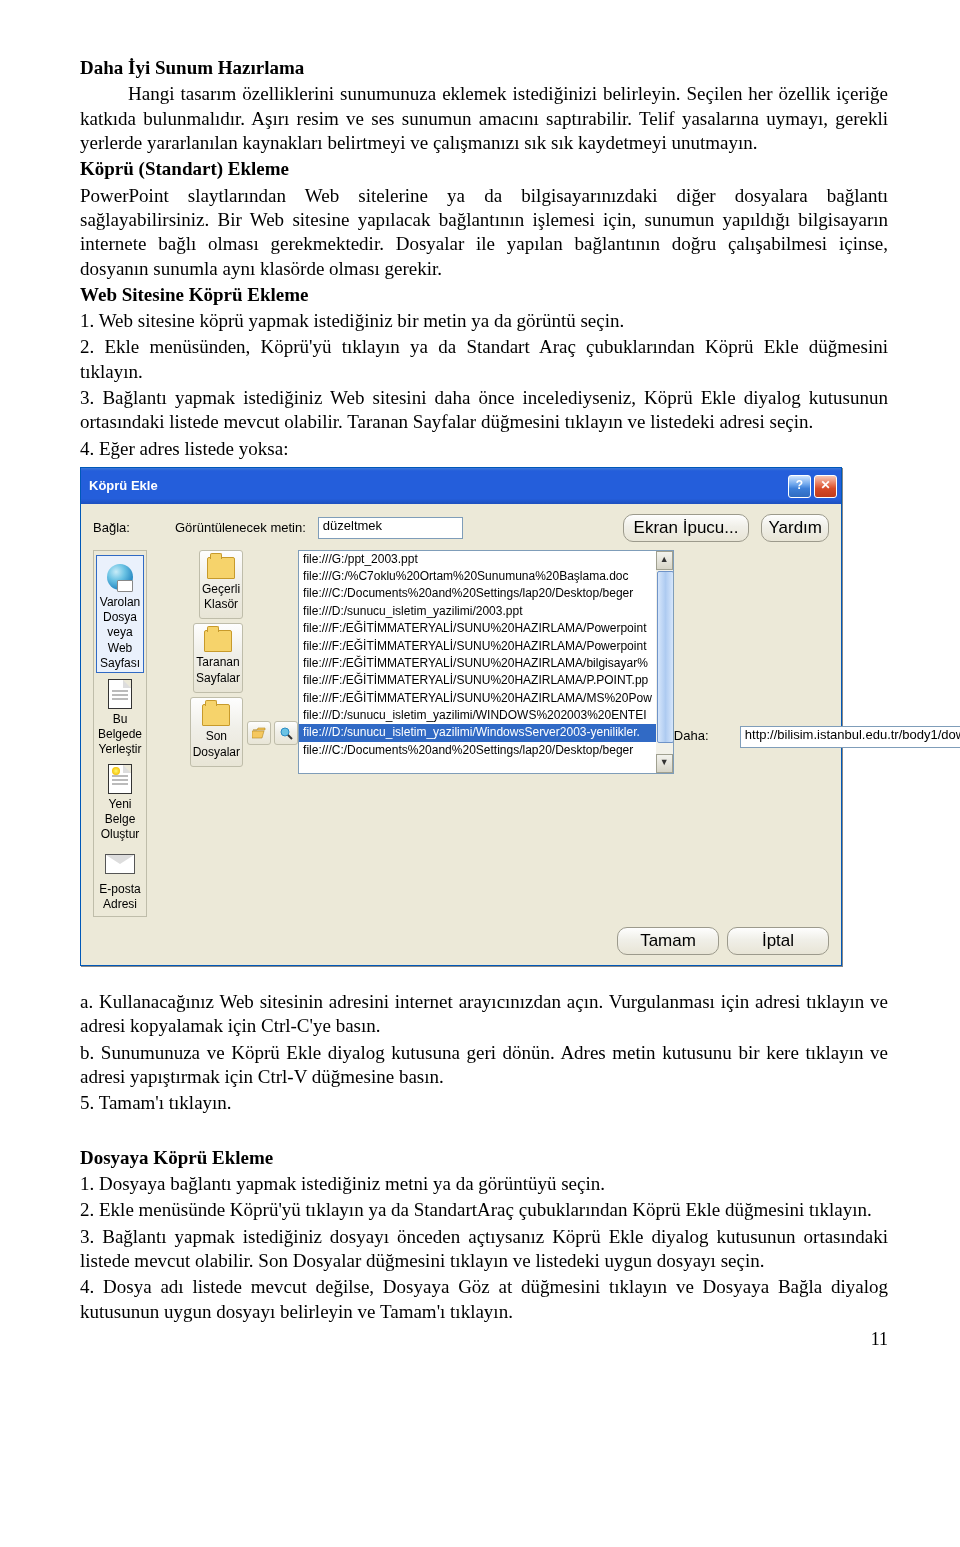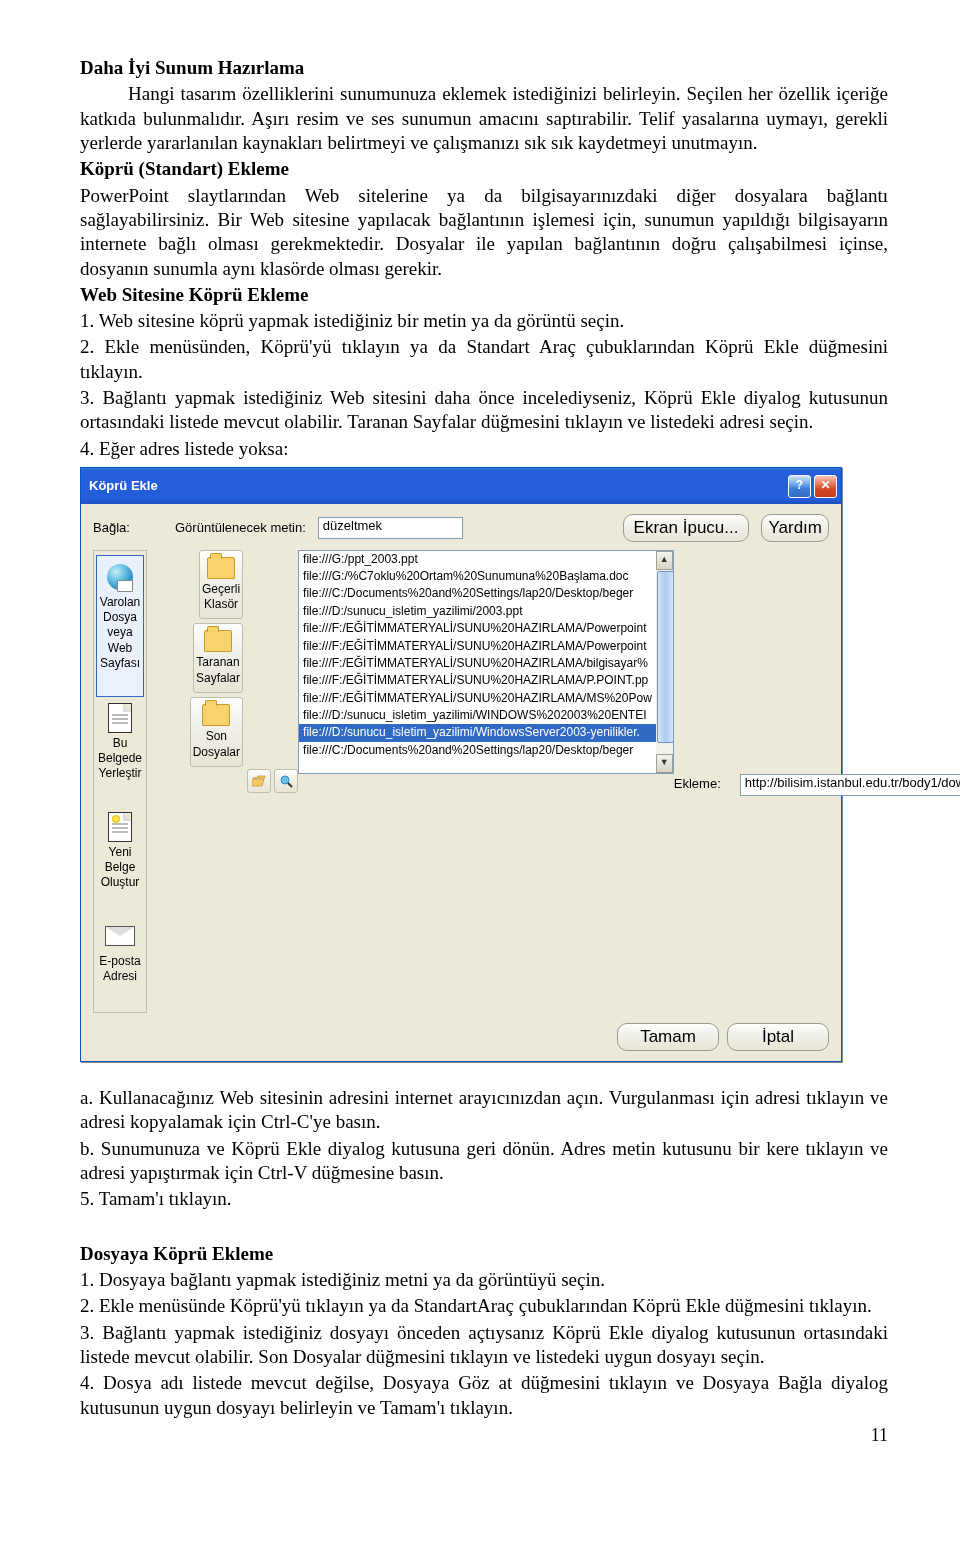--- a/index.html
+++ b/index.html
@@ -80,21 +80,21 @@
     gap: 6px;
   }
   .leftbar {
     width: 110px;
     background: #ece9d8;
     border: 1px solid #bfbdaa;
     padding: 4px 2px;
   }
   .navitem {
     text-align: center;
-    padding: 6px 2px 24px 2px;
+    padding: 6px 2px 0 2px;
     font-size: 12px;
     cursor: pointer;
   }
   .navitem.selected {
     border: 1px solid #316ac5;
     background: #eaf1fc;
   }
   .navicon {
     width: 32px; height: 30px;
     margin: 0 auto 3px auto;
@@ -326,21 +326,21 @@
                 </div>
             <div class="vscroll">
               <div class="arrow">▲</div>
               <div class="track">
                     <div class="thumb"></div>
                   </div>
               <div class="arrow">▼</div>
             </div>
           </div>
           <div class="address-row">
-            <span class="label13" style="width:60px;">Ekleme:</span>
+            <span class="label13" style="width:60px;">Daha:</span>
             <div style="flex:1;display:flex;">
               <div class="textinput">http://bilisim.istanbul.edu.tr/body1/download/down/AdbeRdr70</div>
               <div class="combo-arrow">▼</div>
             </div>
           </div>
         </div>
       </div>
 
       <div class="right-col">
         <div class="btn">Yer İşareti...</div>

